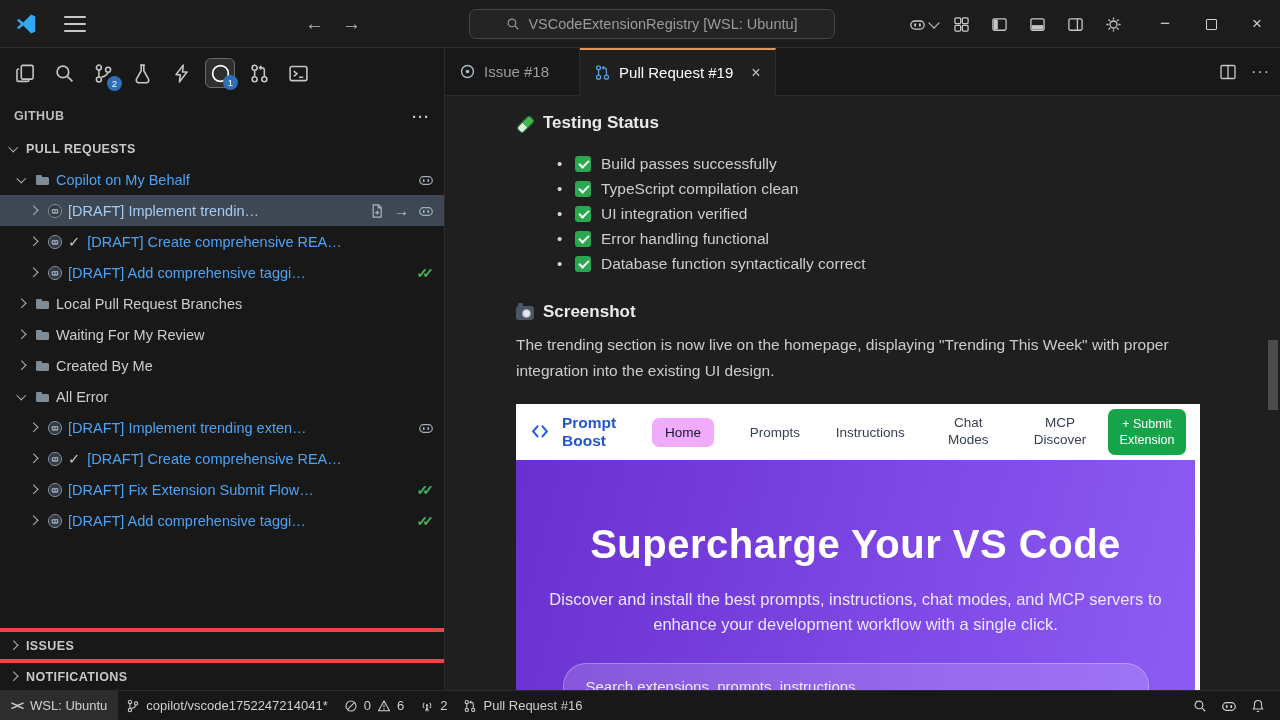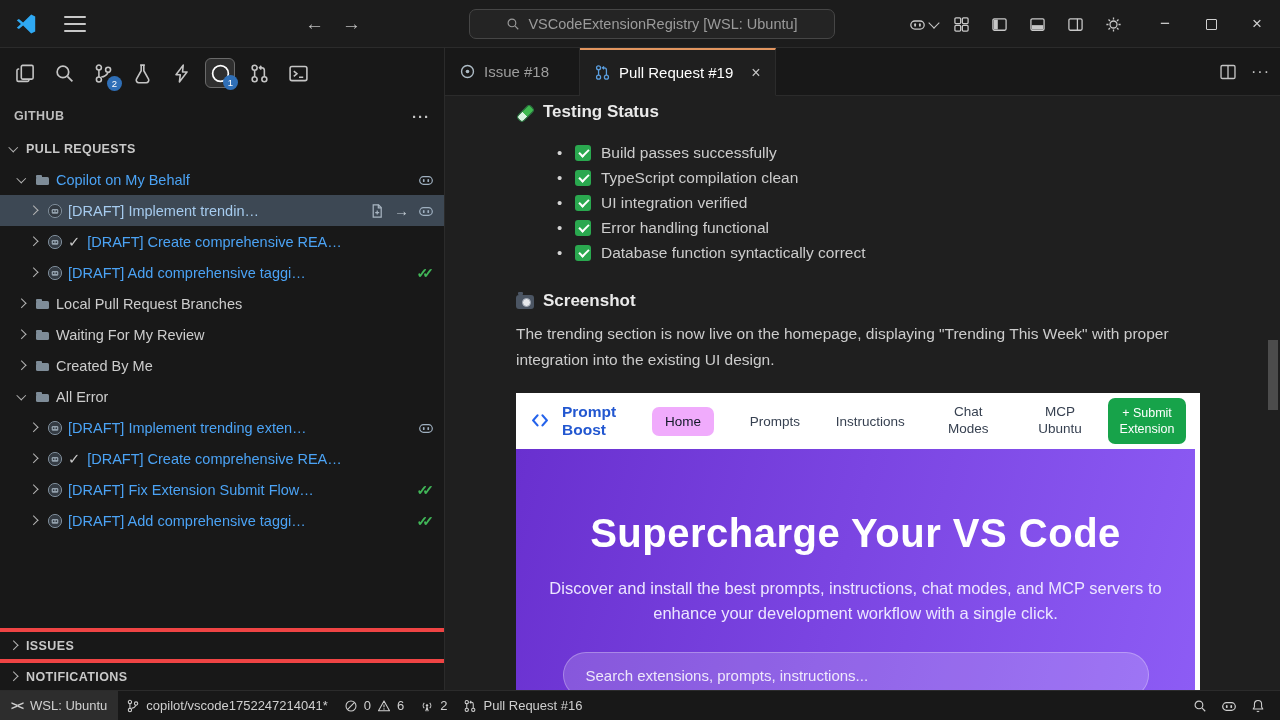--- a/index.html
+++ b/index.html
@@ -71,21 +71,21 @@
   .tab{display:flex;align-items:center;gap:8px;padding:0 14px;font-size:15px;color:#9d9d9d;background:#181818;border-right:1px solid #2b2b2b;cursor:pointer;position:relative;}
   .tab svg{width:17px;height:17px;}
   .tab.inactive{padding-right:30px;}
   .tab.active{background:#1f1f1f;color:#fff;border-top:2px solid #e2955f;margin-bottom:-1px;border-bottom:1px solid #1f1f1f;}
   .tab-close{margin-left:10px;font-size:16px;color:#c5c5c5;cursor:pointer;}
   .tab-actions{position:absolute;right:10px;top:0;height:48px;display:flex;align-items:center;gap:14px;color:#c3c3c3;}
   .tab-actions svg{width:18px;height:18px;}
   .dots{font-size:16px;letter-spacing:1px;color:#c3c3c3;cursor:pointer;}
 
   .content{flex:1;min-height:0;overflow:hidden;padding:4px 30px 0 71px;position:relative;}
-  .md-h{display:flex;align-items:center;gap:9px;font-size:17px;font-weight:bold;color:#eaeaea;height:24px;}
+  .md-h{display:flex;align-items:center;gap:9px;font-size:17px;font-weight:bold;color:#eaeaea;height:24px;margin-top:11px;}
   .checklist{list-style:none;margin:16px 0 24px 0;padding-left:41px;}
   .checklist li{display:flex;align-items:center;gap:10px;height:25px;font-size:15.5px;color:#cccccc;}
   .bullet{color:#d4d4d4;font-size:15px;width:8px;flex:none;}
   .checkbox{width:16px;height:16px;background:#2aa84f;border-radius:3px;position:relative;flex:none;}
   .checkbox::after{content:"";position:absolute;left:3.5px;top:4px;width:8px;height:4px;border-left:2px solid #fff;border-bottom:2px solid #fff;transform:rotate(-45deg);}
   .md-h2{margin-top:18px;}
   .md-p{margin-top:8px;font-size:15.5px;line-height:26px;color:#cccccc;max-width:655px;}
 
   
   .emo-test{width:18px;height:18px;position:relative;flex:none;}
@@ -565,21 +565,21 @@
           <div class="site-header">
             <svg class="brand-ic">
                 <use href="#i-code"></use>
               </svg>
             <div class="brand">Prompt Boost</div>
             <div class="site-nav">
               <span class="nav-item chip">Home</span>
               <span class="nav-item">Prompts</span>
               <span class="nav-item">Instructions</span>
               <span class="nav-item two">Chat Modes</span>
-              <span class="nav-item two">MCP Ubuntu</span>
+              <span class="nav-item two">MCP Discover</span>
             </div>
             <div class="submit-btn">+ Submit Extension</div>
           </div>
           <div class="hero">
             <div class="hero-title">Supercharge Your VS Code</div>
             <div class="hero-sub">Discover and install the best prompts, instructions, chat modes, and MCP servers to enhance your development workflow with a single click.</div>
             <div class="hero-search">
               <span>Search extensions, prompts, instructions...</span>
             </div>
           </div>

